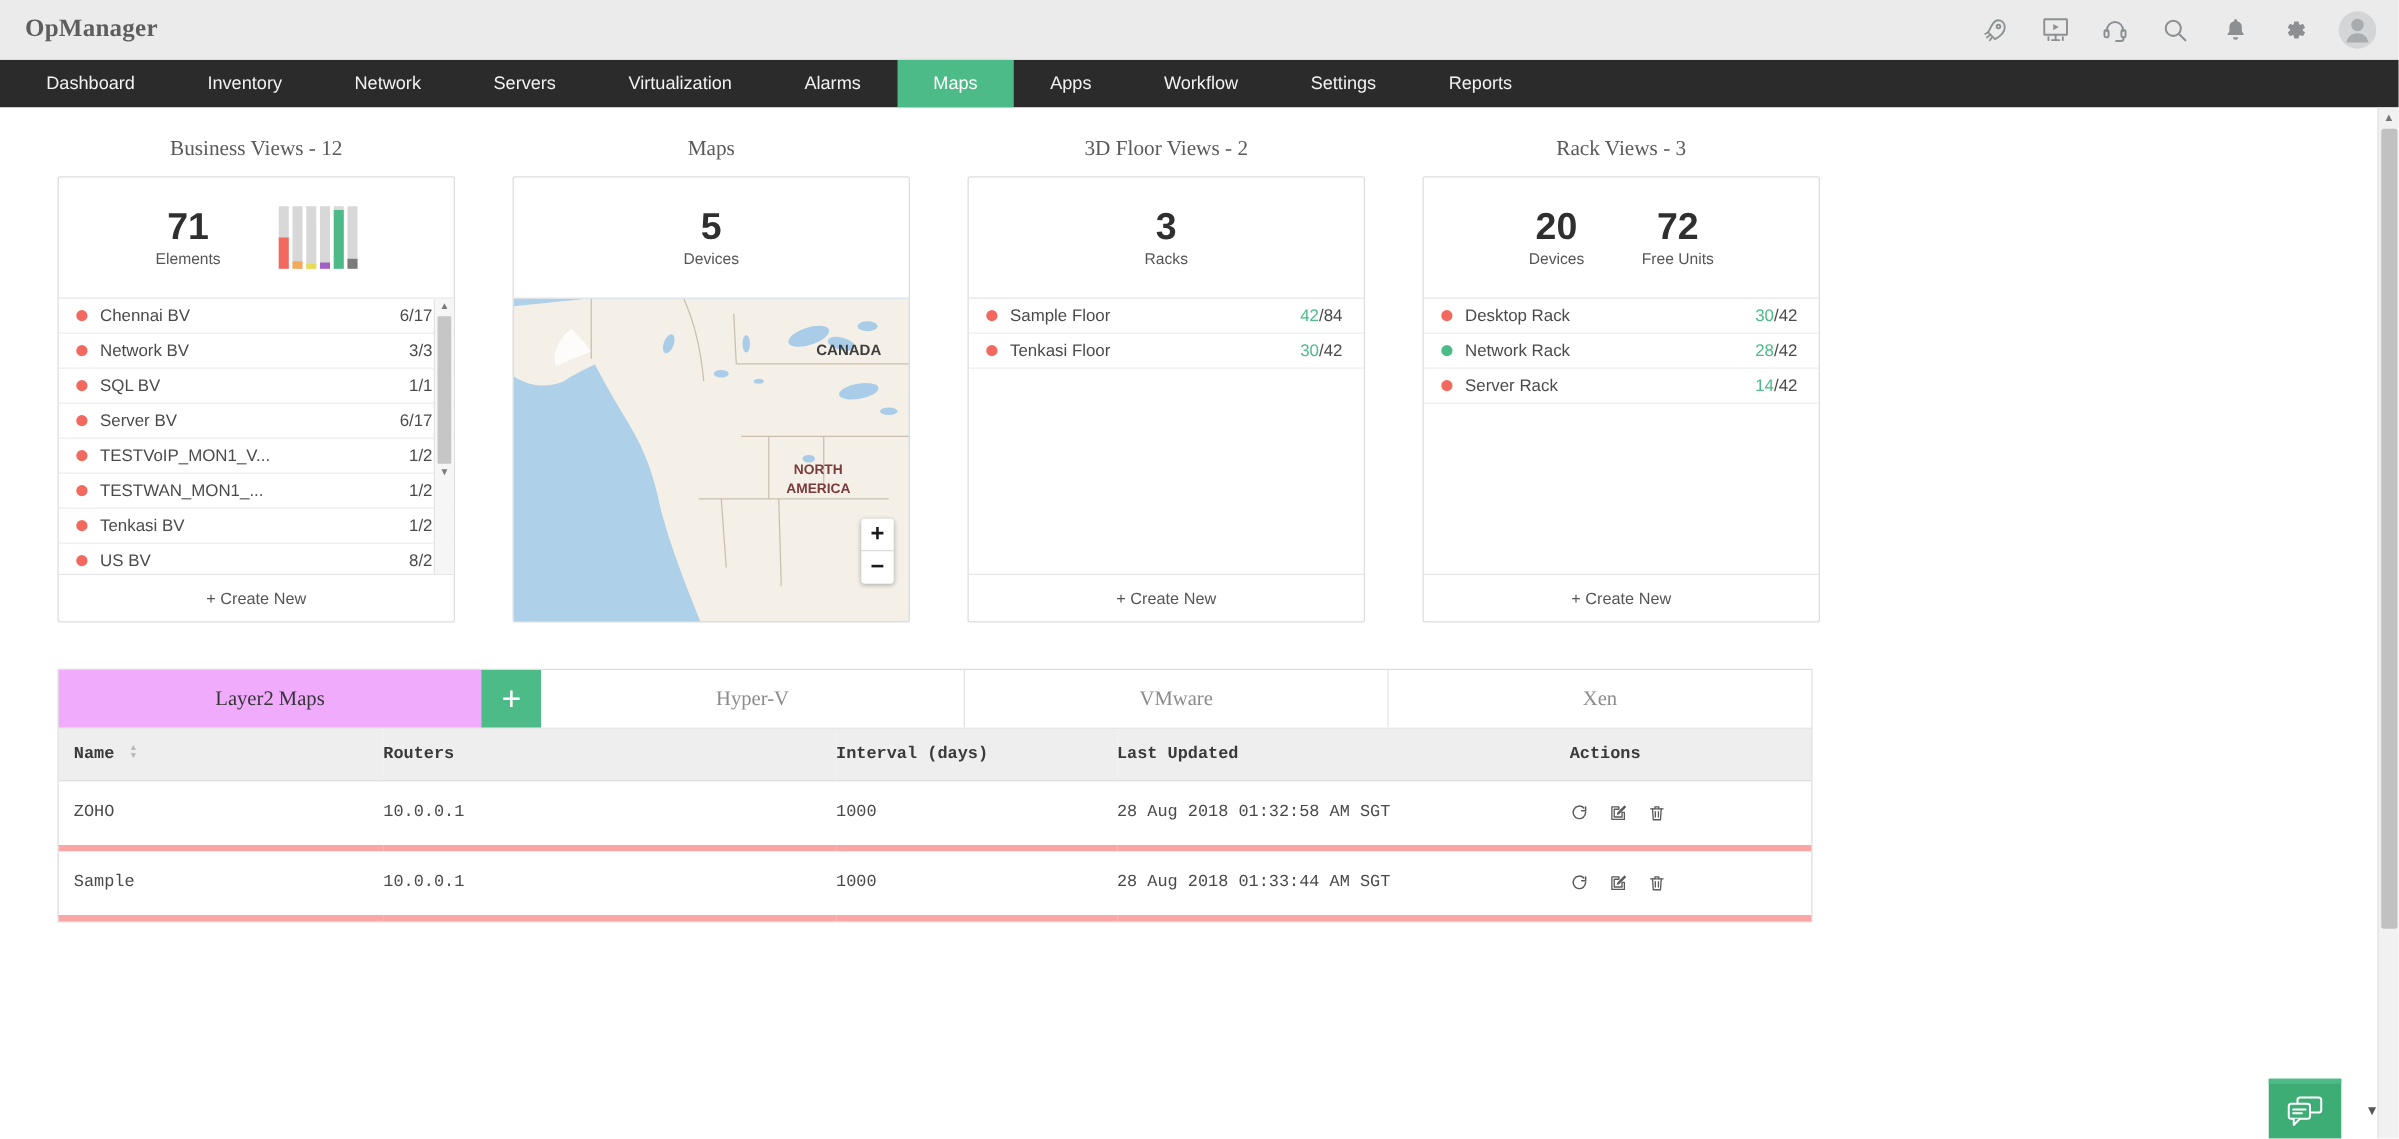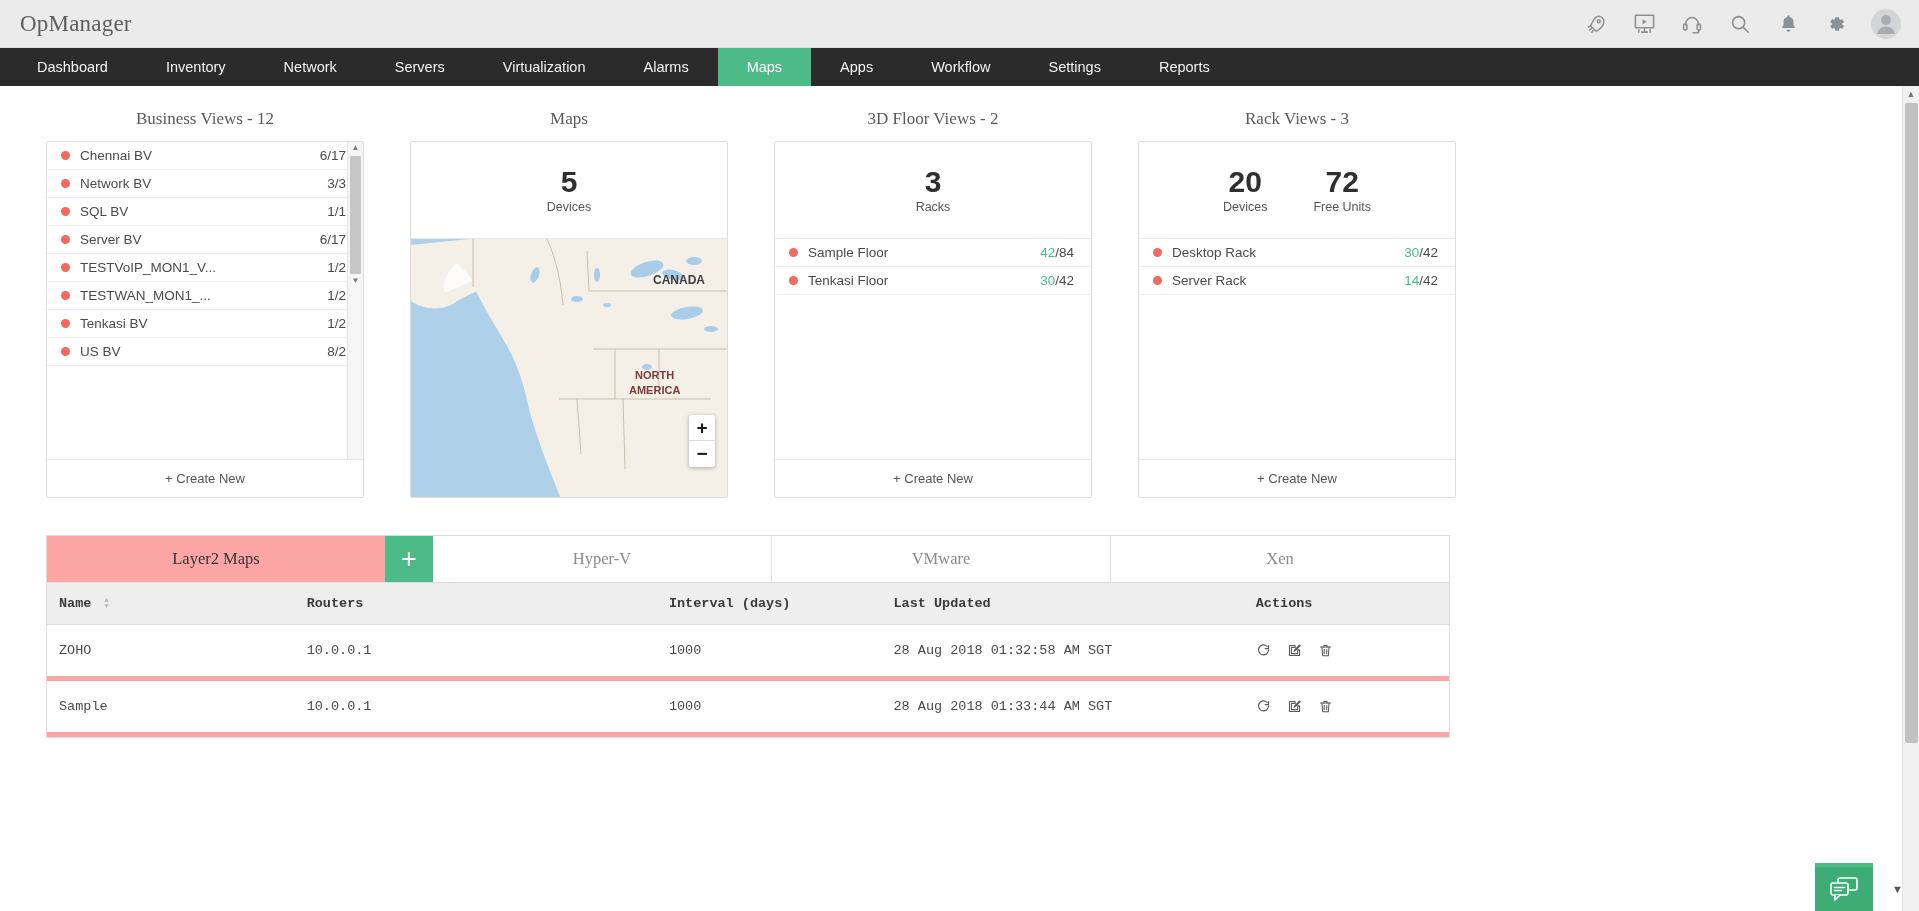--- a/index.html
+++ b/index.html
@@ -14,25 +14,25 @@
   
   .topbar {
     height: 48px; width: 100%;
     background: #ebebeb;
     display: flex; align-items: center;
     justify-content: space-between;
     border-bottom: 1px solid #dcdcdc;
   }
   .brand {
     font-family: "Liberation Serif", serif;
-    font-size: 23px;
+    font-size: 20px;
     color: #5e5e5e;
     padding-left: 20px;
     letter-spacing: .2px;
-    font-weight: 400;
+    font-weight: 700;
   }
   .top-icons { display: flex; align-items: center; gap: 22px; padding-right: 18px; }
   .top-icons .ico { width: 26px; height: 26px; display: flex; align-items: center; justify-content: center; color: #8d9092; cursor: pointer; }
   .top-icons .ico svg { display: block; }
   .avatar {
     width: 30px; height: 30px; border-radius: 50%;
     background: #d3d5d6; display: flex; align-items: flex-end; justify-content: center;
     overflow: hidden; cursor: pointer;
   }
 
@@ -157,21 +157,21 @@
     background: #fff;
   }
   .tabs { display: flex; height: 47px; border-bottom: 1px solid #ddd; }
   .tab {
     flex: 1; display: flex; align-items: center; justify-content: center;
     font-family: "Liberation Serif", serif;
     font-size: 16.5px; color: #8b8b8b;
     border-right: 1px solid #e2e2e2;
     cursor: pointer; background: #fff;
   }
-  .tab.active { background: #fca5a5; color: #353535; border-right: none; }
+  .tab.active { background: #f0abfc; color: #353535; border-right: none; }
   .tab-add {
     width: 48px; background: #4cbb87; color: #fff;
     display: flex; align-items: center; justify-content: center;
     font-size: 27px; font-weight: 300; cursor: pointer;
     line-height: 1;
   }
   table { width: 100%; border-collapse: collapse; font-family: Liberation Mono, monospace; }
   thead th {
     background: #eeeeee;
     font-size: 13.5px; font-weight: 700; color: #3a3a3a;
@@ -284,20 +284,46 @@
   <div class="navitem">Reports</div>
 </div>
 
 <div class="page">
 
   <div class="cards-row">
 
     <div class="card-wrap">
       <div class="card-title">Business Views - 12</div>
       <div class="card">
+        <div class="card-head">
+          <div class="stat">
+            <div class="num">71</div>
+            <div class="lbl">Elements</div>
+          </div>
+          <div class="minichart" id="bv-chart">
+              <div class="bcol">
+                <div class="bfill" style="height: 50%; background: rgb(242, 105, 95);"></div>
+              </div>
+              <div class="bcol">
+                <div class="bfill" style="height: 12%; background: rgb(245, 169, 90);"></div>
+              </div>
+              <div class="bcol">
+                <div class="bfill" style="height: 8%; background: rgb(232, 221, 82);"></div>
+              </div>
+              <div class="bcol">
+                <div class="bfill" style="height: 10%; background: rgb(164, 95, 196);"></div>
+              </div>
+              <div class="bcol">
+                <div class="bfill" style="height: 95%; background: rgb(76, 187, 135);"></div>
+              </div>
+              <div class="bcol">
+                <div class="bfill" style="height: 17%; background: rgb(123, 123, 123);"></div>
+              </div>
+            </div>
+        </div>
         <div class="card-list">
           <div id="bv-rows">
               <div class="lrow">
                 <span class="dot" style="background:#f2695f"></span>
                 <span class="lname">Chennai BV</span>
                 <span class="lval">6/17</span>
               </div>
               <div class="lrow">
                 <span class="dot" style="background:#f2695f"></span>
                 <span class="lname">Network BV</span>
@@ -445,20 +471,25 @@
             <div class="num">72</div>
             <div class="lbl">Free Units</div>
           </div>
         </div>
         <div class="card-list">
           <div id="rv-rows">
               <div class="lrow">
                 <span class="dot" style="background:#f2695f"></span>
                 <span class="lname">Desktop Rack</span>
                 <span class="lval"><span class="g">30</span><span>/42</span></span>
+              </div>
+              <div class="lrow">
+                <span class="dot" style="background:#4cbb87"></span>
+                <span class="lname">Network Rack</span>
+                <span class="lval"><span class="g">28</span><span>/42</span></span>
               </div>
               <div class="lrow">
                 <span class="dot" style="background:#f2695f"></span>
                 <span class="lname">Server Rack</span>
                 <span class="lval"><span class="g">14</span><span>/42</span></span>
               </div>
             </div>
         </div>
         <div class="card-foot">+ Create New</div>
       </div>

